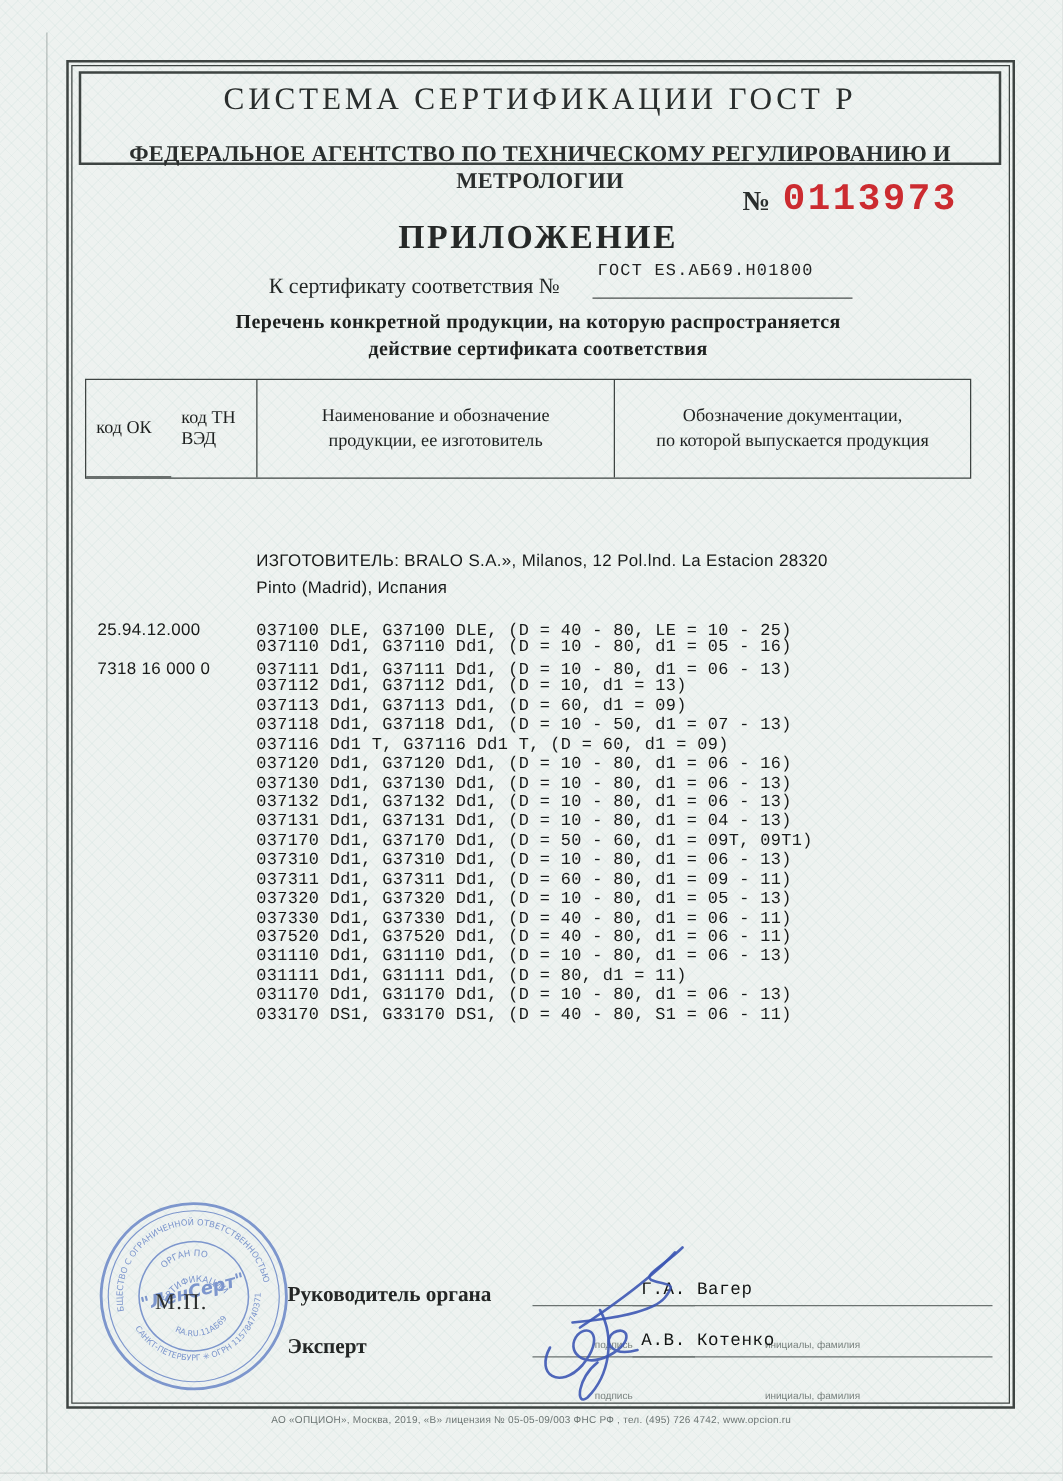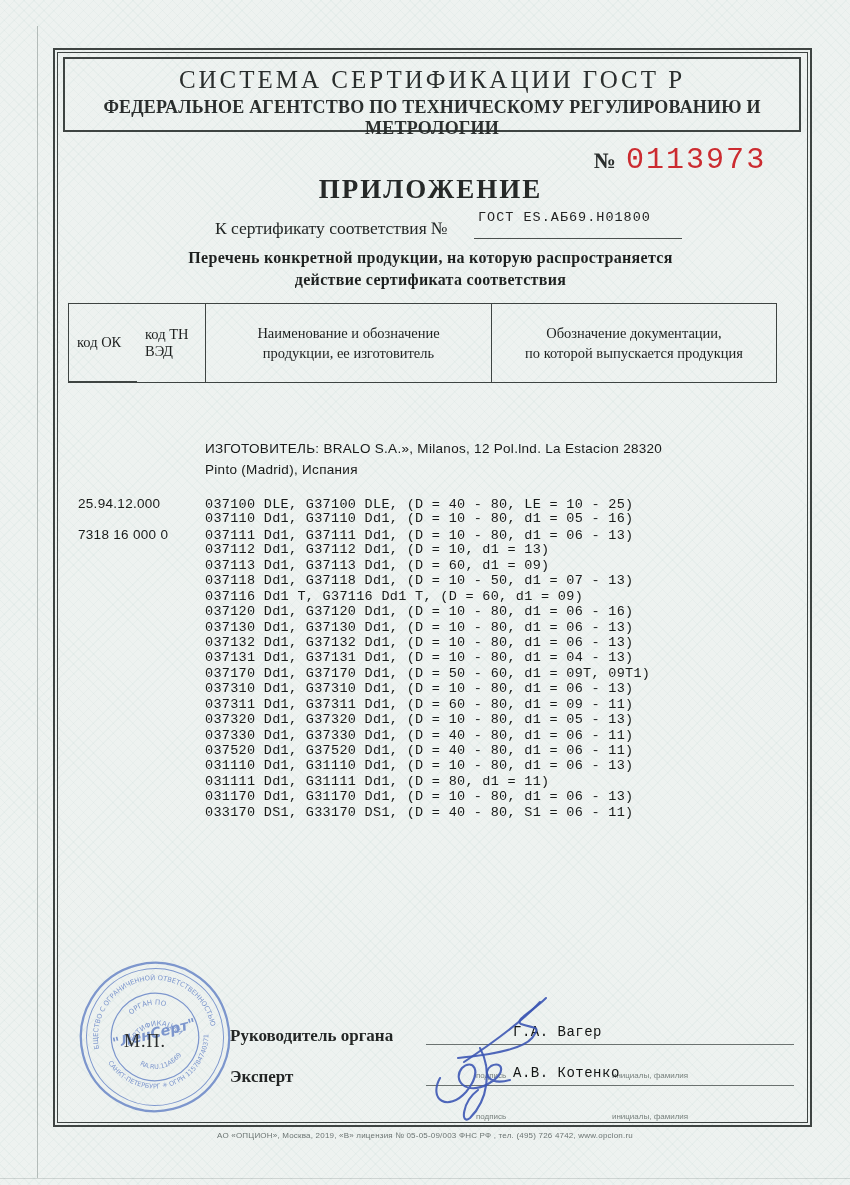--- a/index.html
+++ b/index.html
@@ -13,25 +13,25 @@
     font-family:"Liberation Serif", serif;
   }
   .scan-edge-left{position:absolute;left:37px;top:26px;height:1152px;width:1px;background:rgba(110,122,119,.45);}
   .scan-edge-bottom{position:absolute;left:0;top:1178px;width:850px;height:1px;background:rgba(110,122,119,.25);}
 
   .frame{position:absolute;left:53px;top:48px;width:755px;height:1075px;border:2px solid #3e4442;}
   .frame::before{content:"";position:absolute;inset:2px;border:1px solid #3e4442;pointer-events:none;}
 
   .header-box{position:absolute;left:63px;top:57px;width:734px;height:71px;border:2px solid #3e4442;text-align:center;}
   .header-line1{margin-top:7px;font-size:25px;font-weight:normal;letter-spacing:3px;color:#2a2e2d;}
-  .header-line2{margin-top:3px;font-size:18px;font-weight:bold;letter-spacing:0.2px;color:#2a2e2d;}
+  .header-line2{margin-top:19px;font-size:18px;font-weight:bold;letter-spacing:0.2px;color:#2a2e2d;}
 
   .doc-number{position:absolute;left:594px;top:143px;display:flex;align-items:flex-start;}
   .doc-number .sym{font-size:22px;font-weight:bold;color:#2a2e2d;margin-top:5px;}
-  .doc-number .val{font-family:"Liberation Mono", monospace;font-size:30px;letter-spacing:2px;color:#cc2b30;margin-left:10px;}
+  .doc-number .val{font-family:"Liberation Mono", monospace;font-size:30px;letter-spacing:2px;color:#cc2b30;margin-left:10px;font-weight:bold;}
 
   .appendix-title{position:absolute;left:53px;top:174px;width:755px;text-align:center;font-size:27px;font-weight:bold;letter-spacing:2px;color:#26292８;color:#262928;}
 
   .cert-ref-label{position:absolute;left:215px;top:218px;font-size:17.5px;color:#22262５;color:#222625;}
   .cert-ref-value{position:absolute;left:478px;top:210px;font-family:"Liberation Mono", monospace;font-size:13.5px;letter-spacing:1px;color:#222;}
   .cert-ref-underline{position:absolute;left:474px;top:238px;width:208px;height:1px;background:#4a4f4d;}
 
   .purpose-1{position:absolute;left:53px;top:249px;width:755px;text-align:center;font-size:16px;font-weight:bold;letter-spacing:.3px;}
   .purpose-2{position:absolute;left:53px;top:271px;width:755px;text-align:center;font-size:16px;font-weight:bold;letter-spacing:.3px;}
 

